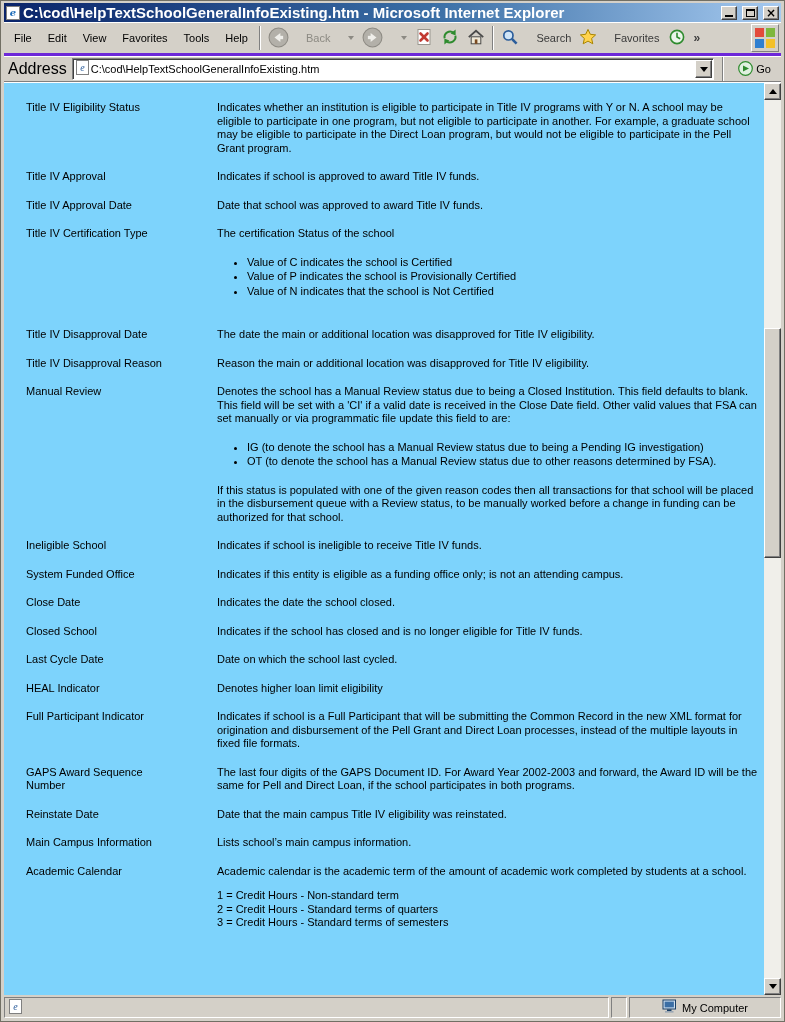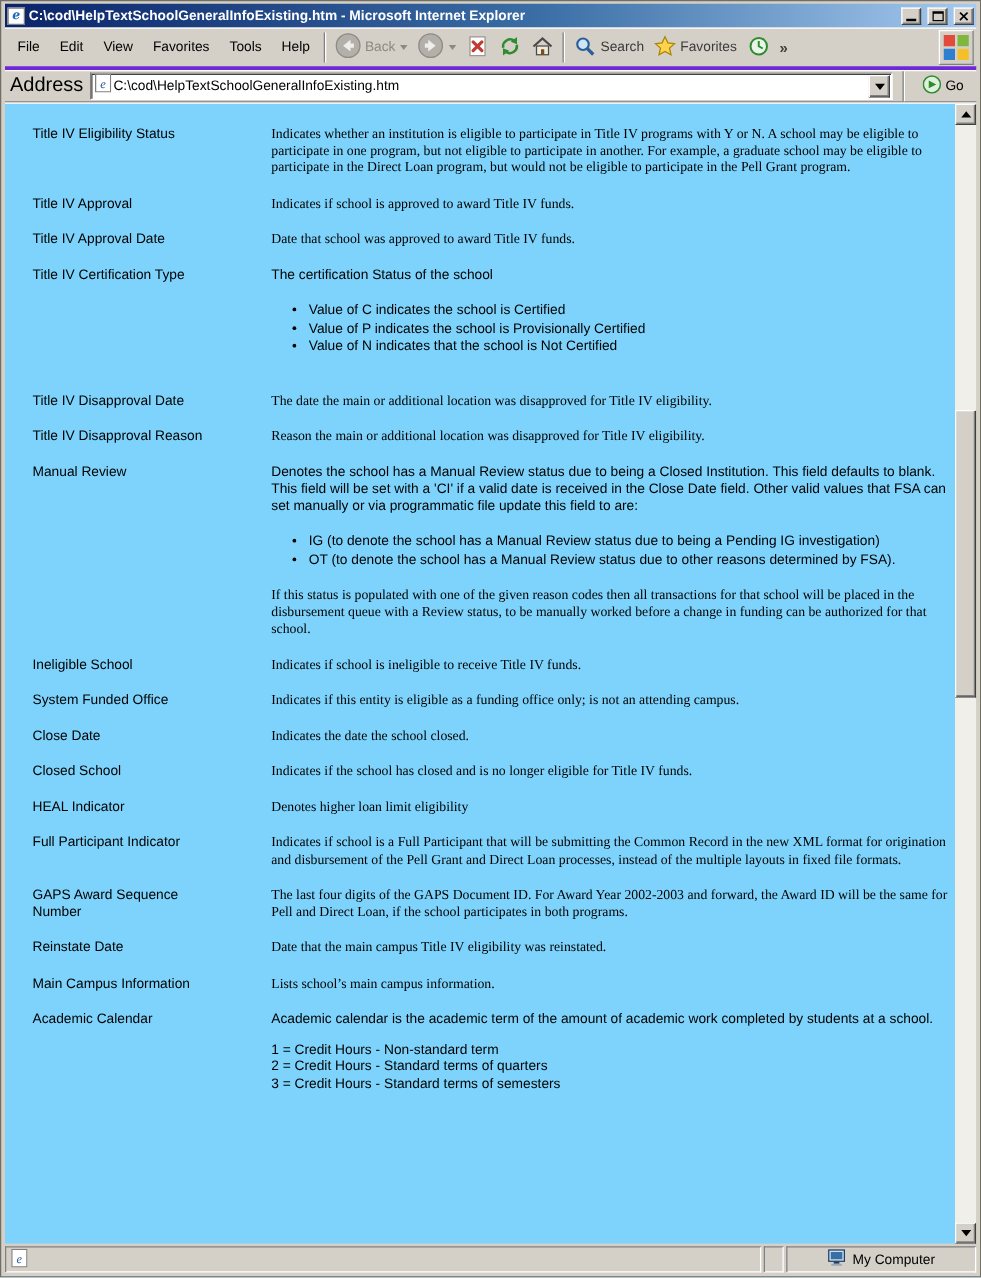--- a/index.html
+++ b/index.html
@@ -6,36 +6,36 @@
   html,body { margin:0; padding:0; width:785px; height:1022px; overflow:hidden;
               font-family:"Liberation Sans", sans-serif; }
   .window { width:785px; height:1022px; background:#D4D0C8; padding:2px 3px 3px 3px;
             display:flex; flex-direction:column; border:1px solid #716F64; }
 
   
   .titlebar { height:19px; flex:0 0 19px; display:flex; align-items:center; gap:3px;
               padding:0 2px; background:linear-gradient(to right,#0A246A,#3A6EA5 55%,#A6CAF0); }
   .tb-ieicon { width:14px; height:14px; background:#fff; border:1px solid #7f7f7f;
                font:italic bold 10px/12px "DejaVu Serif", serif; color:#1C6BB8; text-align:center; }
-  .title-text { flex:1; color:#fff; font-size:11px; font-weight:bold; white-space:nowrap; overflow:hidden; }
+  .title-text { flex:1; color:#fff; font-size:15px; font-weight:bold; white-space:nowrap; overflow:hidden; }
   .win-btn { width:16px; height:14px; background:#D4D0C8; margin-left:2px;
              border:1px solid; border-color:#FFFFFF #404040 #404040 #FFFFFF;
              box-shadow:inset -1px -1px 0 #808080;
              display:flex; align-items:center; justify-content:center; }
   .g-min { width:8px; height:2px; background:#000; margin-top:7px; }
   .g-max { width:9px; height:8px; border:1px solid #000; border-top-width:2px; }
   .g-close { font:bold 12px/10px "DejaVu Sans", sans-serif; color:#000; }
 
   
   .menurow { height:34px; flex:0 0 34px; display:flex; align-items:center;
              border-top:1px solid #fff; border-bottom:3px solid #6d28d9; padding:0 2px; }
   .menu-item { font-size:11px; padding:3px 8px; color:#000; }
   .tb-sep { width:2px; height:24px; margin:0 3px;
             border-left:1px solid #808080; border-right:1px solid #fff; }
-  .tb-btn { display:flex; align-items:center; gap:3px; padding:2px 4px; font-size:11px; color:#3a3a3a; }
+  .tb-btn { display:flex; align-items:center; gap:17px; padding:2px 4px; font-size:11px; color:#3a3a3a; }
   .tb-btn.dis { color:#8c8a83; }
   .dd { width:0; height:0; border-left:3px solid transparent; border-right:3px solid transparent;
         border-top:4px solid #8c8a83; margin-left:1px; }
   .chev { font-size:12px; font-weight:bold; color:#404040; padding:0 4px; }
   .spacer { flex:1; }
   .winlogo { width:28px; height:28px; background:#D4D0C8; border:1px solid;
              border-color:#fff #808080 #808080 #fff; display:grid;
              grid-template-columns:9px 9px; grid-template-rows:9px 9px; gap:2px;
              align-content:center; justify-content:center; }
   .winlogo div { width:9px; height:9px; }
@@ -56,21 +56,21 @@
                 border-top:5px solid #000; }
   .go-btn { display:flex; align-items:center; gap:3px; font-size:11px; padding:1px 6px; color:#000; }
 
   
   .content-wrap { flex:1; display:flex; overflow:hidden; border-top:1px solid #fff; }
   .content { flex:1; background:#7dd3fc; color:#000; overflow:hidden;
              padding:18px 6px 0 22px; font-size:11px; line-height:13.5px; }
   .entry { display:grid; grid-template-columns:191px 1fr; margin-bottom:15px; }
   .term { padding-right:34px; }
   .def p { margin:0 0 10px 0; }
-  .def p:last-child { margin-bottom:0;font-family:Liberation Serif, serif; }
+  .def p:last-child { margin-bottom:0; }
   .def ul { margin:15px 0 15px 0; padding-left:30px; }
   .def li { margin:0 0 1px 0; }
   .def .lines { margin-top:11px; }
 
   
   .scrollbar { flex:0 0 17px; background:#F0EFEA; display:flex; flex-direction:column; }
   .sb-btn { height:17px; flex:0 0 17px; background:#D4D0C8; border:1px solid;
             border-color:#fff #404040 #404040 #fff; box-shadow:inset -1px -1px 0 #808080;
             display:flex; align-items:center; justify-content:center; }
   .arr-up { width:0; height:0; border-left:4px solid transparent; border-right:4px solid transparent;
@@ -315,20 +315,26 @@
             <p>Indicates the date the school closed.</p>
           </div>
         </div>
         <div class="entry">
           <div class="term">Closed School</div>
           <div class="def">
             <p>Indicates if the school has closed and is no longer eligible for Title IV funds.</p>
           </div>
         </div>
         <div class="entry">
+          <div class="term">Last Cycle Date</div>
+          <div class="def">
+            <p>Date on which the school last cycled.</p>
+          </div>
+        </div>
+        <div class="entry">
           <div class="term">HEAL Indicator</div>
           <div class="def">
             <p>Denotes higher loan limit eligibility</p>
           </div>
         </div>
         <div class="entry">
           <div class="term">Full Participant Indicator</div>
           <div class="def">
             <p>Indicates if school is a Full Participant that will be submitting the Common Record in the new XML format for origination and disbursement of the Pell Grant and Direct Loan processes, instead of the multiple layouts in fixed file formats.</p>
           </div>

